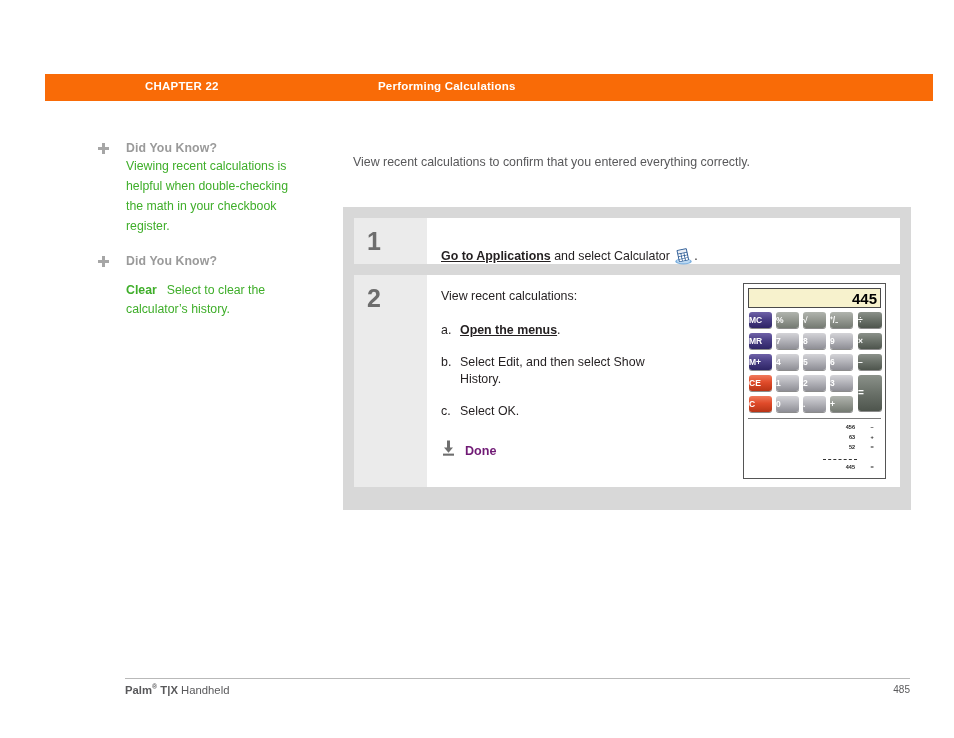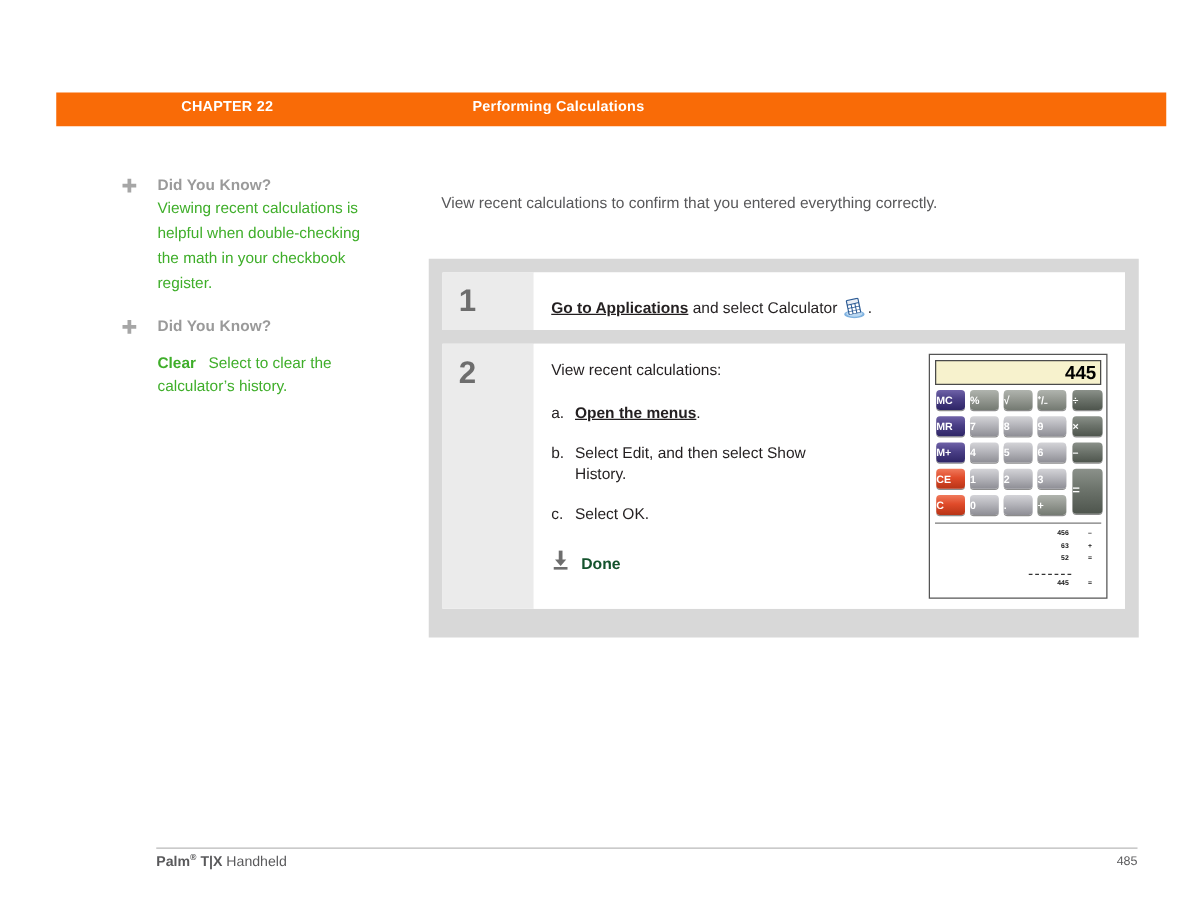--- a/index.html
+++ b/index.html
@@ -143,21 +143,21 @@
     flex: 1;
     background: #ffffff;
     padding: 13px 14px 12px 14px;
     box-sizing: border-box;
     font-size: 12.4px;
     color: #231f20;
     line-height: 1.45;
     position: relative;
   }
   .step1 { height: 46px; }
-  .step1 .step-content { padding-top: 20px; }
+  .step1 .step-content { padding-top: 30px; }
   .step2 { height: 212px; }
 
   .underline-bold { font-weight: bold; text-decoration: underline; }
 
   .substeps { margin-top: 16px; }
   .substep {
     display: flex;
     margin-bottom: 14px;
     font-size: 12.4px;
     line-height: 1.42;
@@ -166,21 +166,21 @@
   .substep-text { flex: 1; max-width: 185px; }
 
   .done-line {
     display: flex;
     align-items: center;
     margin-top: 20px;
   }
   .done-label {
     font-size: 12.6px;
     font-weight: bold;
-    color: #14532d;
+    color: #701a75;
     margin-left: 9px;
   }
 
   
   .calc-icon-inline {
     display: inline-block;
     vertical-align: -5px;
     width: 19px;
     height: 17px;
     position: relative;

